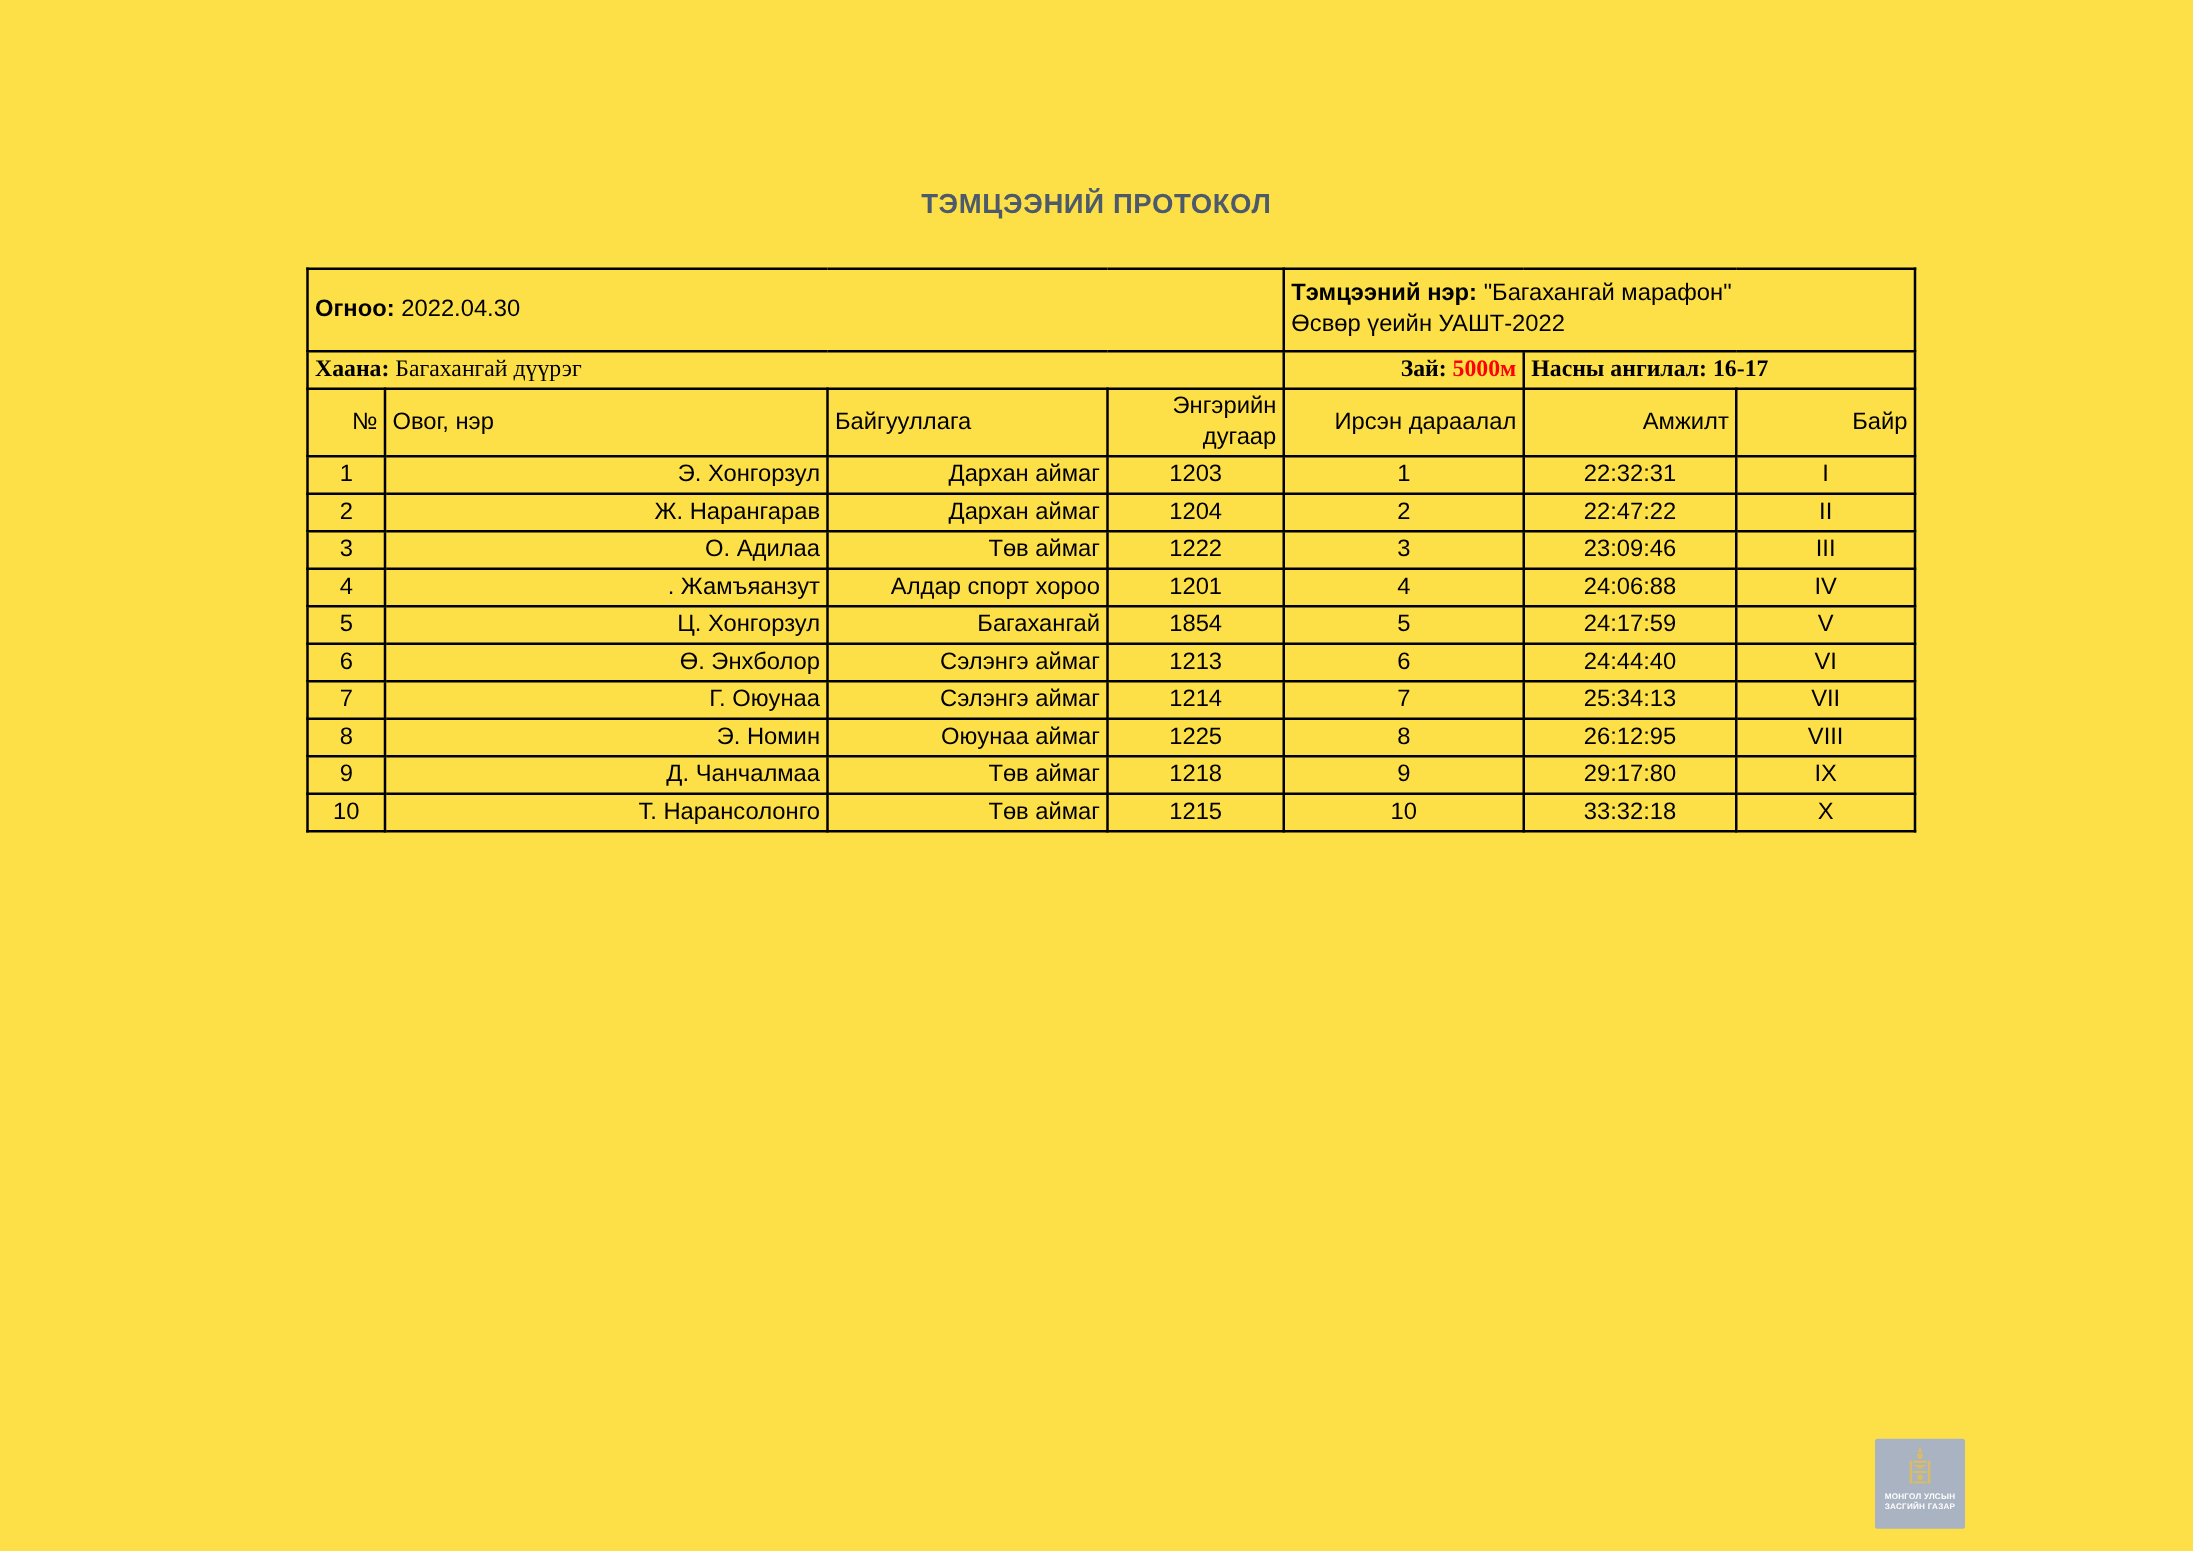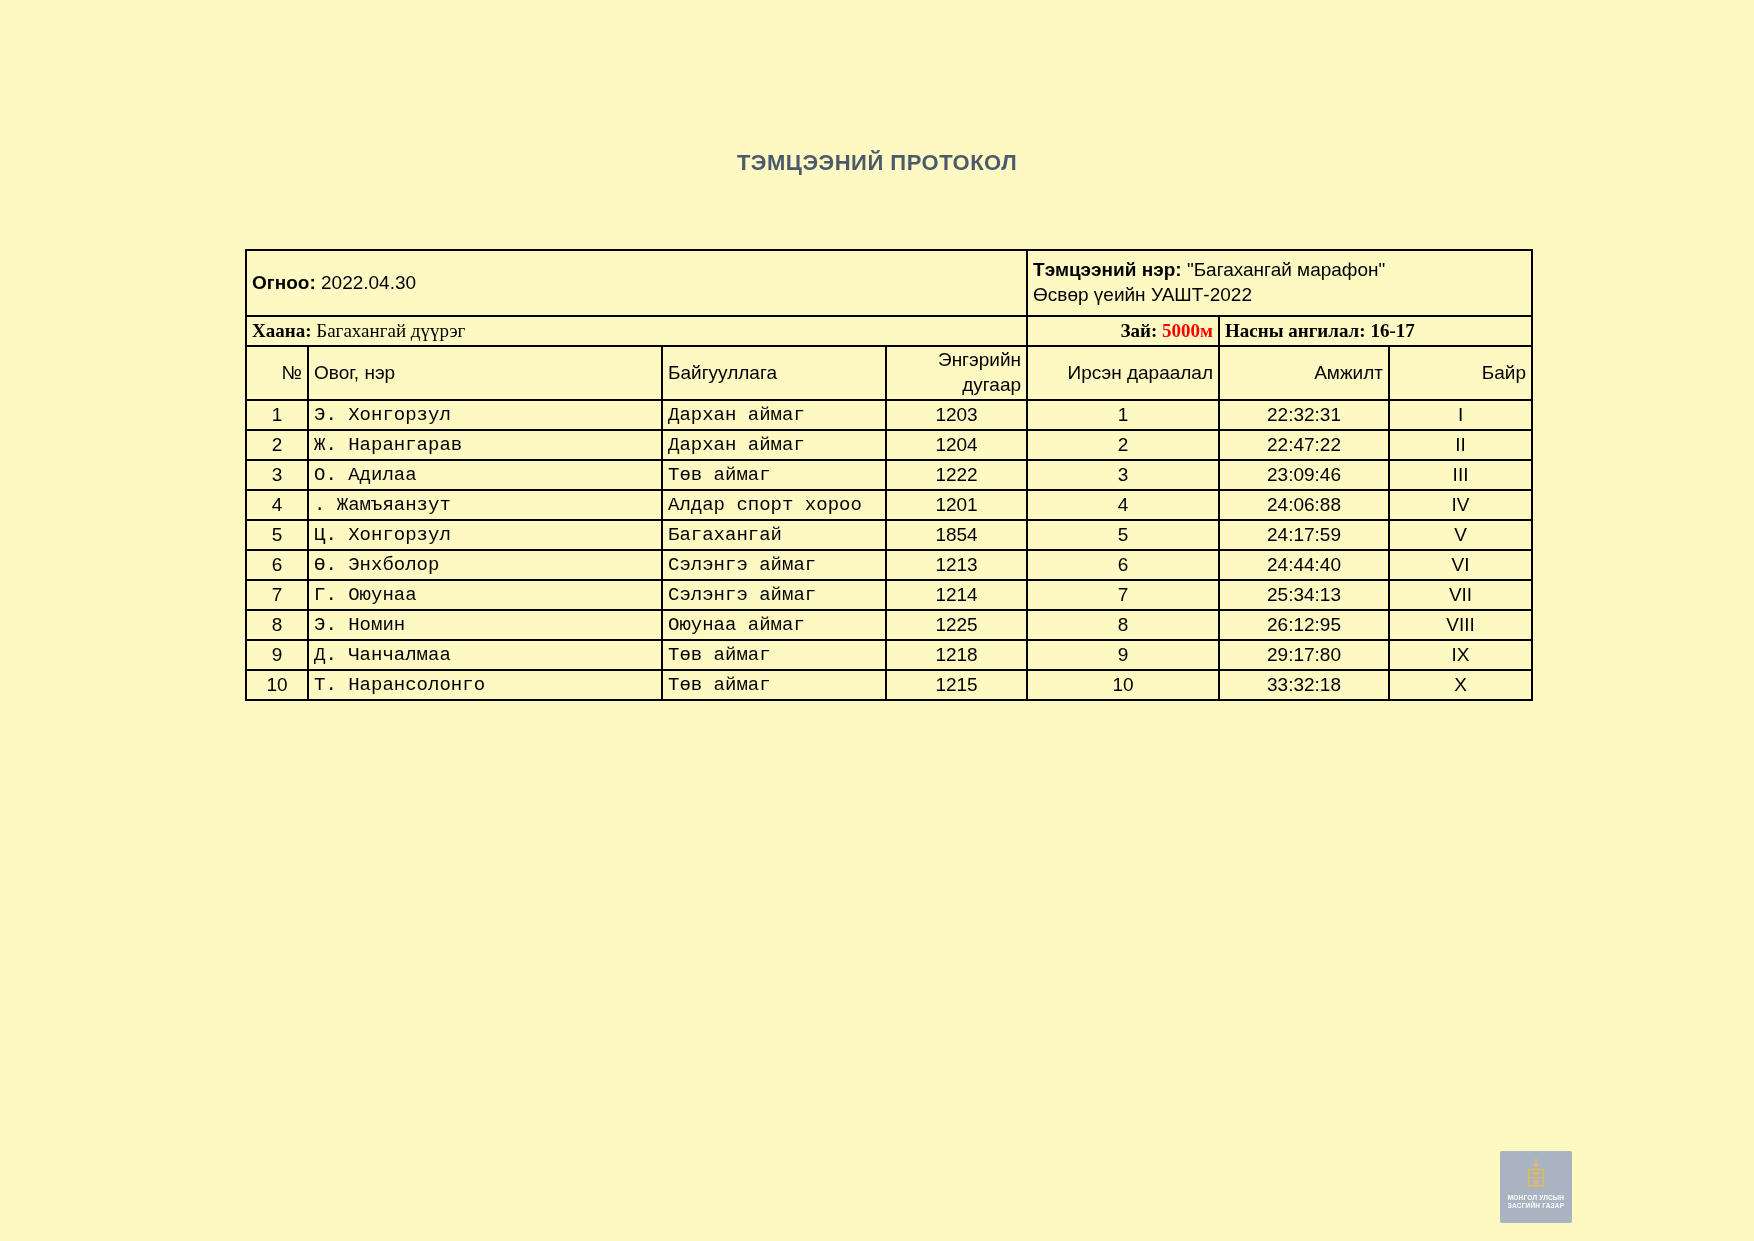--- a/index.html
+++ b/index.html
@@ -1,42 +1,42 @@
 <!DOCTYPE html>
 <html><head>
 <meta charset="utf-8">
 <style>
   html,body{margin:0;padding:0;background:#ffffff;}
   .page{
-    position:relative;width:1754px;height:1241px;background:#fef9c3;
+    position:relative;width:1754px;height:1241px;background:#fde047;
     font-family:"Liberation Sans", sans-serif;color:#000;overflow:hidden;
   }
   .doc-title{
     position:absolute;left:0;top:150px;width:1754px;text-align:center;
     font-size:22px;font-weight:bold;color:#4c5a6b;letter-spacing:0.5px;
   }
   table.protocol{
     position:absolute;left:245px;top:214px;width:1286px;
-    border-collapse:collapse;table-layout:fixed;margin-top:35px;
+    border-collapse:collapse;table-layout:fixed;
   }
   table.protocol td{
     border:2px solid #000;font-size:19px;line-height:1.3;
     padding:1px 5px;overflow:hidden;vertical-align:middle;
   }
   .r-meta1 td{height:62px;}
   .r-meta2 td{height:26px;font-family:Liberation Serif, serif;}
   .r-head td{height:50px;}
   .r-data td{height:26px;}
   .cell-left{text-align:left;}
   .cell-center{text-align:right;}
   .b{font-weight:bold;}
   .red{color:#ff0000;}
   
   td.col-0,td.col-3,td.col-4,td.col-5,td.col-6{text-align:center;}
-  td.col-1,td.col-2{text-align:left;font-family:Liberation Mono, monospace;}
+  td.col-1,td.col-2{text-align:right;}
   
   .gov-logo{
     position:absolute;left:1500px;top:1151px;width:72px;height:72px;
     background:#a9b3c1;border-radius:2px;display:flex;flex-direction:column;
     align-items:center;justify-content:flex-start;padding-top:6px;box-sizing:border-box;
   }
   .gov-logo .emblem{width:22px;height:34px;flex:0 0 auto;}
   .gov-logo .logo-text{
     margin-top:3px;font-size:6.5px;font-weight:bold;color:#ffffff;
     text-align:center;line-height:1.25;letter-spacing:0.2px;white-space:nowrap;

